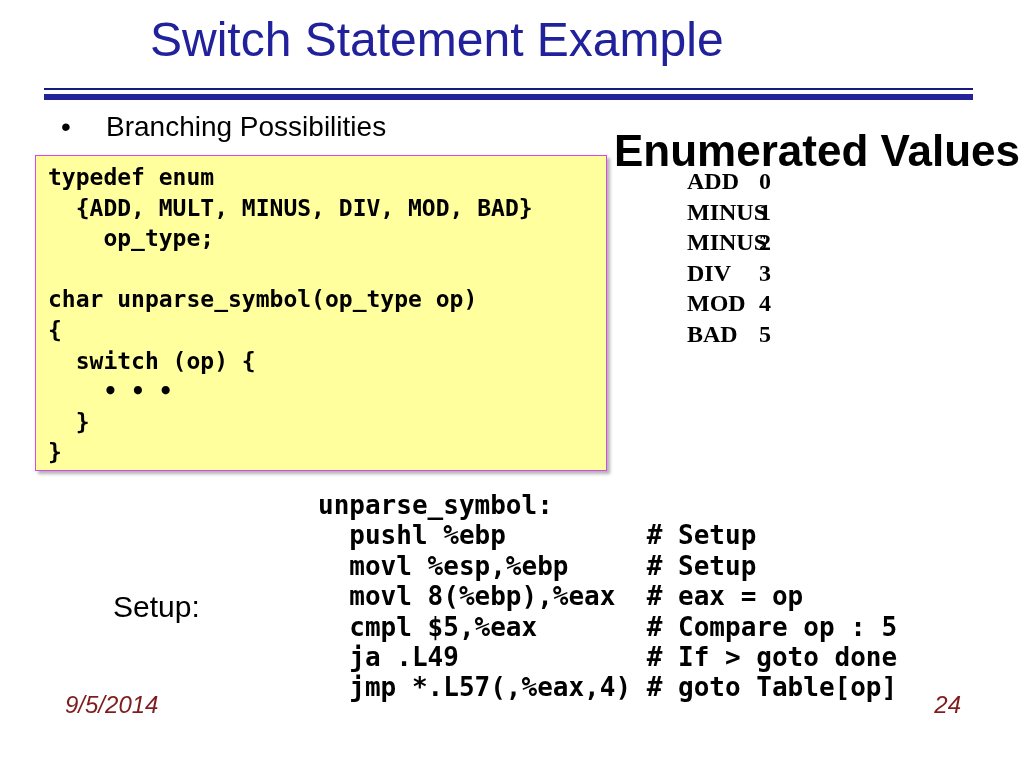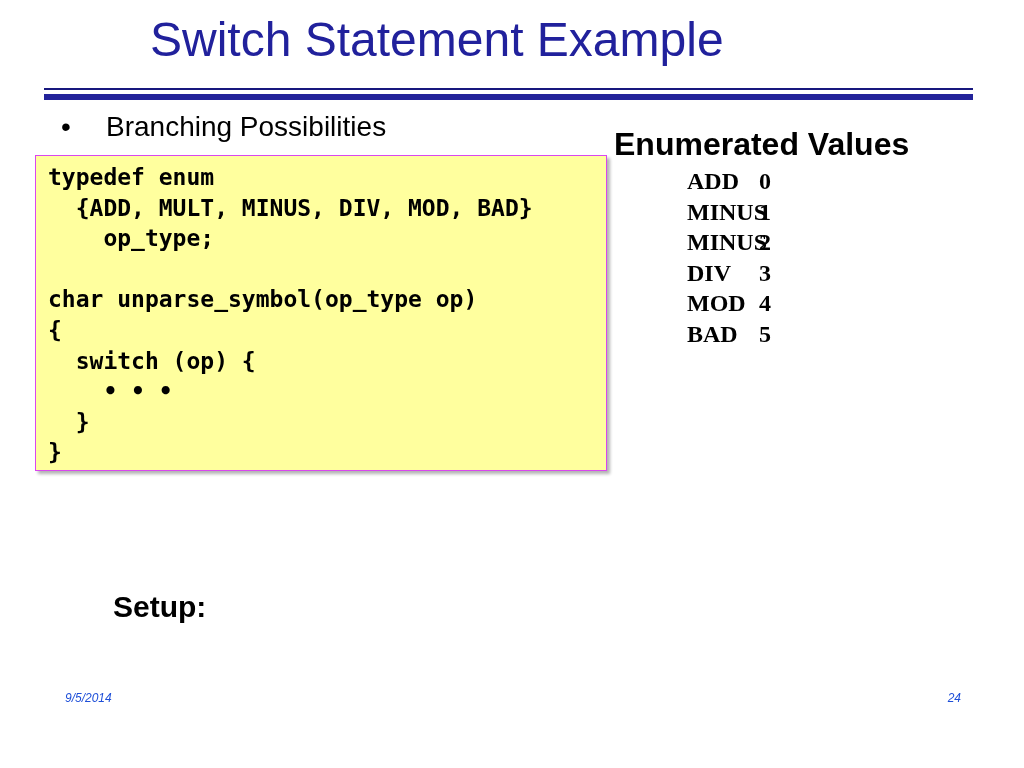--- a/index.html
+++ b/index.html
@@ -67,21 +67,21 @@
     font-size: 23px;
     line-height: 30.6px;
     white-space: pre;
   }
 
   
   .enum-heading {
     position: absolute;
     left: 614px;
     top: 126px;
-    font-size: 32px;
+    font-size: 44px;
     font-weight: bold;
     white-space: nowrap;
     text-align: right;
   }
   .enum-table {
     position: absolute;
     left: 687px;
     top: 166px;
     font-family: Liberation Serif, serif;
     font-weight: bold;
@@ -105,31 +105,31 @@
     line-height: 30.4px;
     white-space: pre;
   }
 
   
   .setup-label {
     position: absolute;
     left: 113px;
     top: 590px;
     font-size: 30px;
-    font-weight: bold;
+    font-weight: normal;
     white-space: nowrap;
   }
 
   
   .footer-date, .footer-course, .footer-page {
     position: absolute;
     top: 691px;
-    font-size: 12px;
+    font-size: 24px;
     font-style: italic;
-    color: #1d4ed8;
+    color: #7f1d1d;
     white-space: nowrap;
   }
   .footer-date   { left: 65px; }
   .footer-course { left: 0; right: 0; text-align: center; }
   .footer-page   { right: 63px; font-style: italic; }
 </style>
 </head>
 <body>
 
 <div class="slide">
@@ -163,20 +163,29 @@
 
   <div class="enum-table">
     <div class="enum-row"><span class="enum-name">ADD</span><span>0</span></div>
     <div class="enum-row"><span class="enum-name">MINUS</span><span>1</span></div>
     <div class="enum-row"><span class="enum-name">MINUS</span><span>2</span></div>
     <div class="enum-row"><span class="enum-name">DIV</span><span>3</span></div>
     <div class="enum-row"><span class="enum-name">MOD</span><span>4</span></div>
     <div class="enum-row"><span class="enum-name">BAD</span><span>5</span></div>
   </div>
 
+  <div class="assembly">
+    <pre>unparse_symbol:
+  pushl %ebp         # Setup
+  movl %esp,%ebp     # Setup
+  movl 8(%ebp),%eax  # eax = op
+  cmpl $5,%eax       # Compare op : 5
+  ja .L49            # If &gt; goto done
+  jmp *.L57(,%eax,4) # goto Table[op]</pre>
+  </div>
 
   <div class="setup-label">Setup:</div>
 
   <div class="footer-date">9/5/2014</div>
 
 
   <div class="footer-page">24</div>
 
 </div>
 

